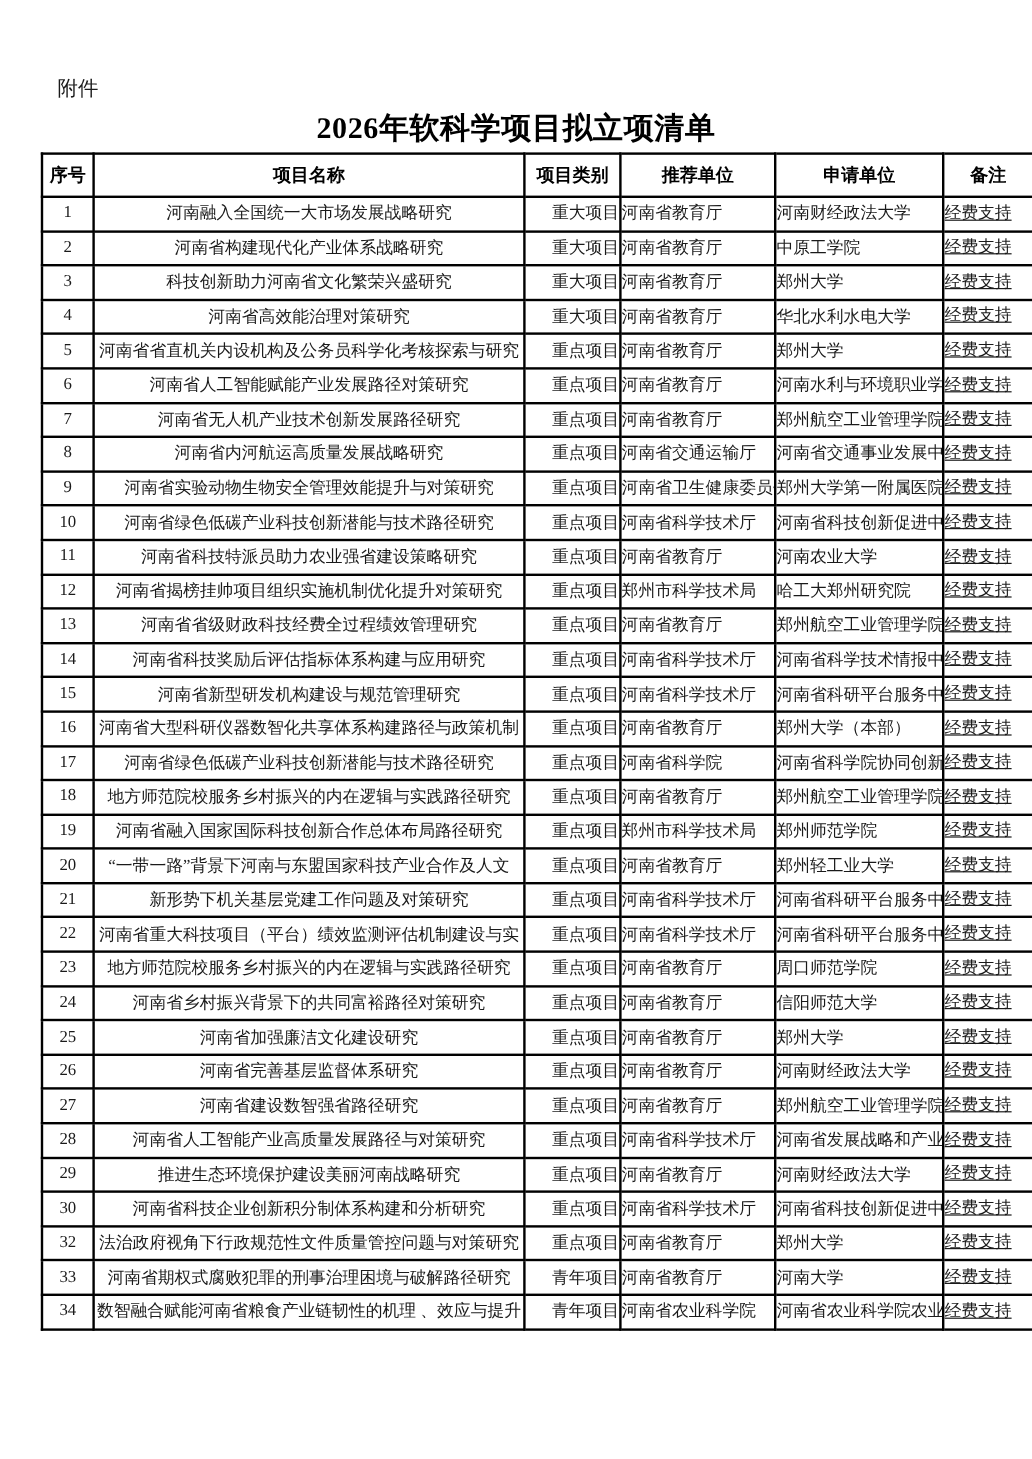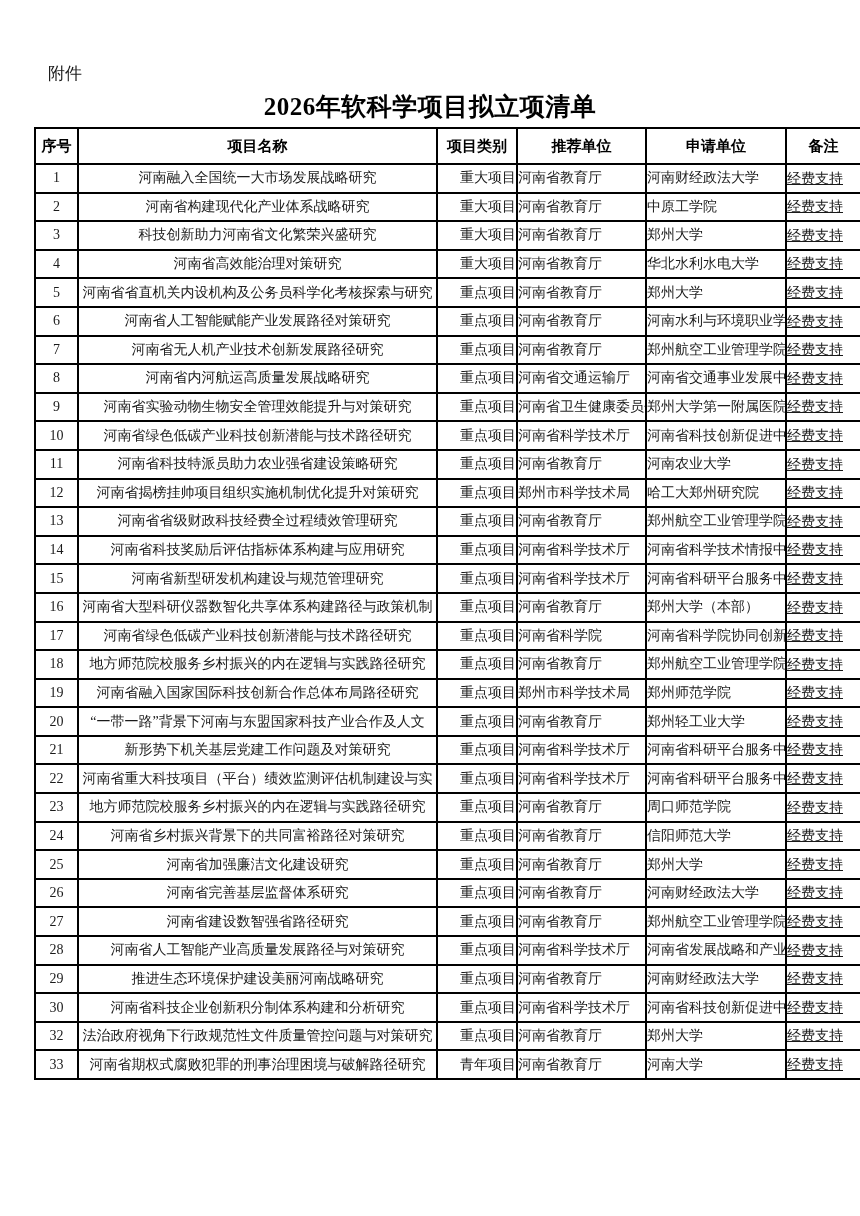--- a/index.html
+++ b/index.html
@@ -401,14 +401,22 @@
 
   <tr>
     <td class="c-no">33</td>
     <td class="c-name">河南省期权式腐败犯罪的刑事治理困境与破解路径研究</td>
     <td class="c-category">青年项目</td>
     <td class="c-recommender">河南省教育厅</td>
     <td class="c-applicant">河南大学</td>
     <td class="c-remark">经费支持</td>
   </tr>
 
+  <tr>
+    <td class="c-no">34</td>
+    <td class="c-name">数智融合赋能河南省粮食产业链韧性的机理 、效应与提升</td>
+    <td class="c-category">青年项目</td>
+    <td class="c-recommender">河南省农业科学院</td>
+    <td class="c-applicant">河南省农业科学院农业</td>
+    <td class="c-remark">经费支持</td>
+  </tr>
 </tbody>
 </table>
 
 </body></html>

